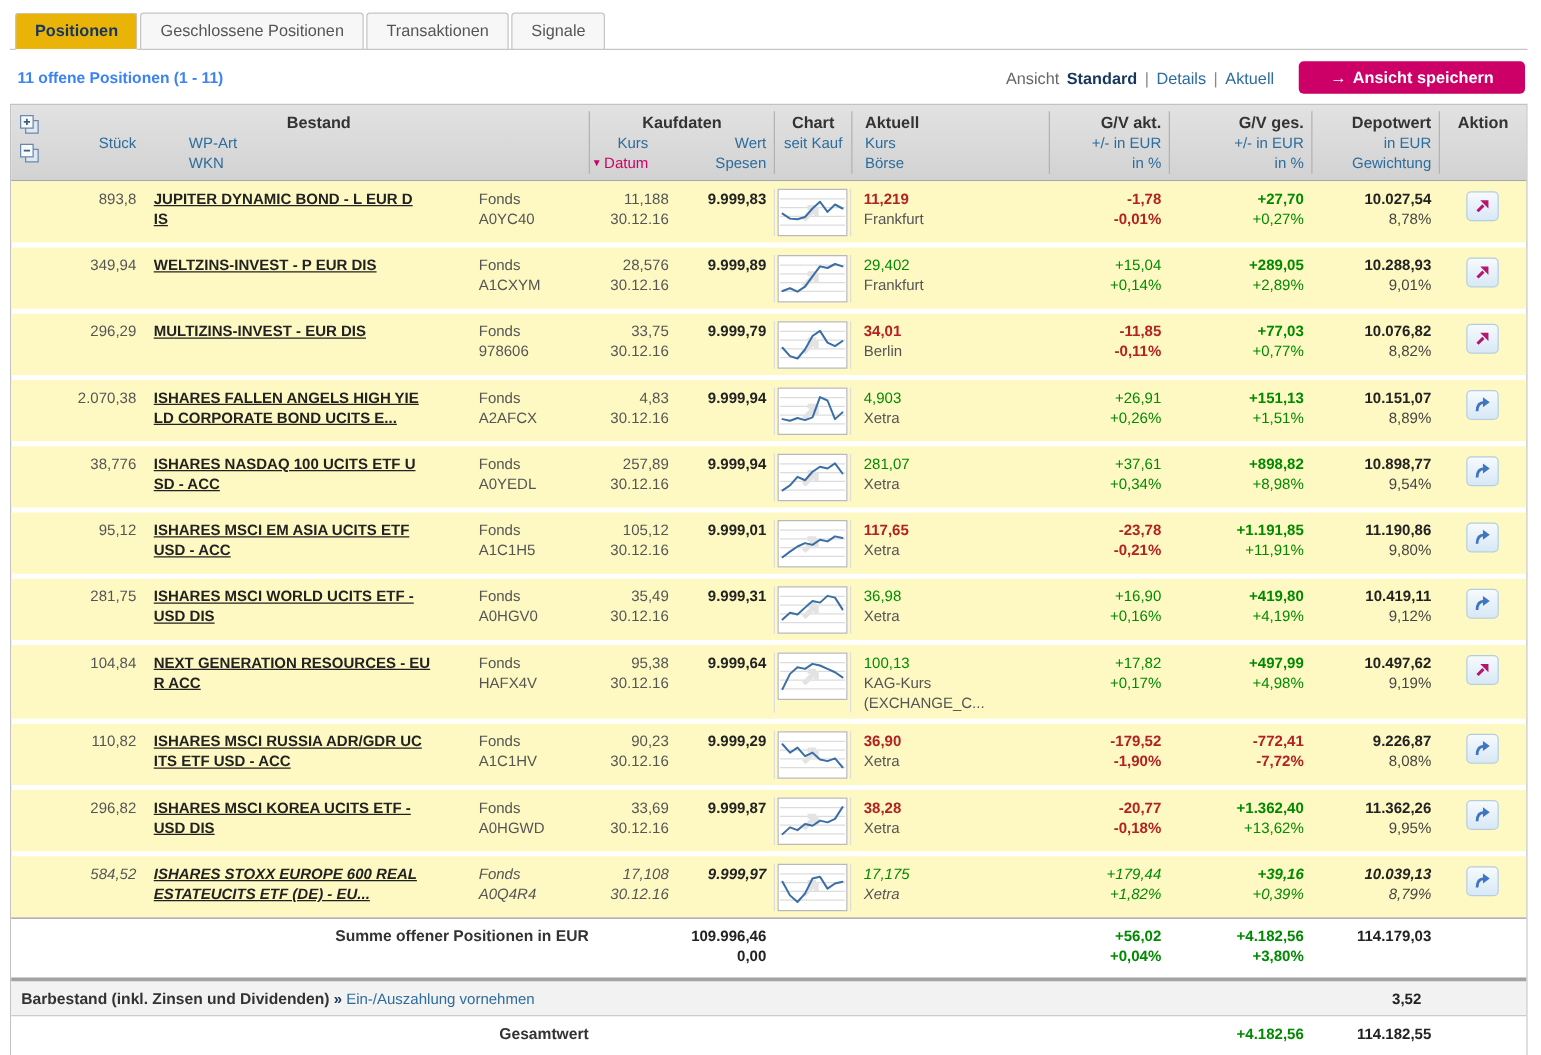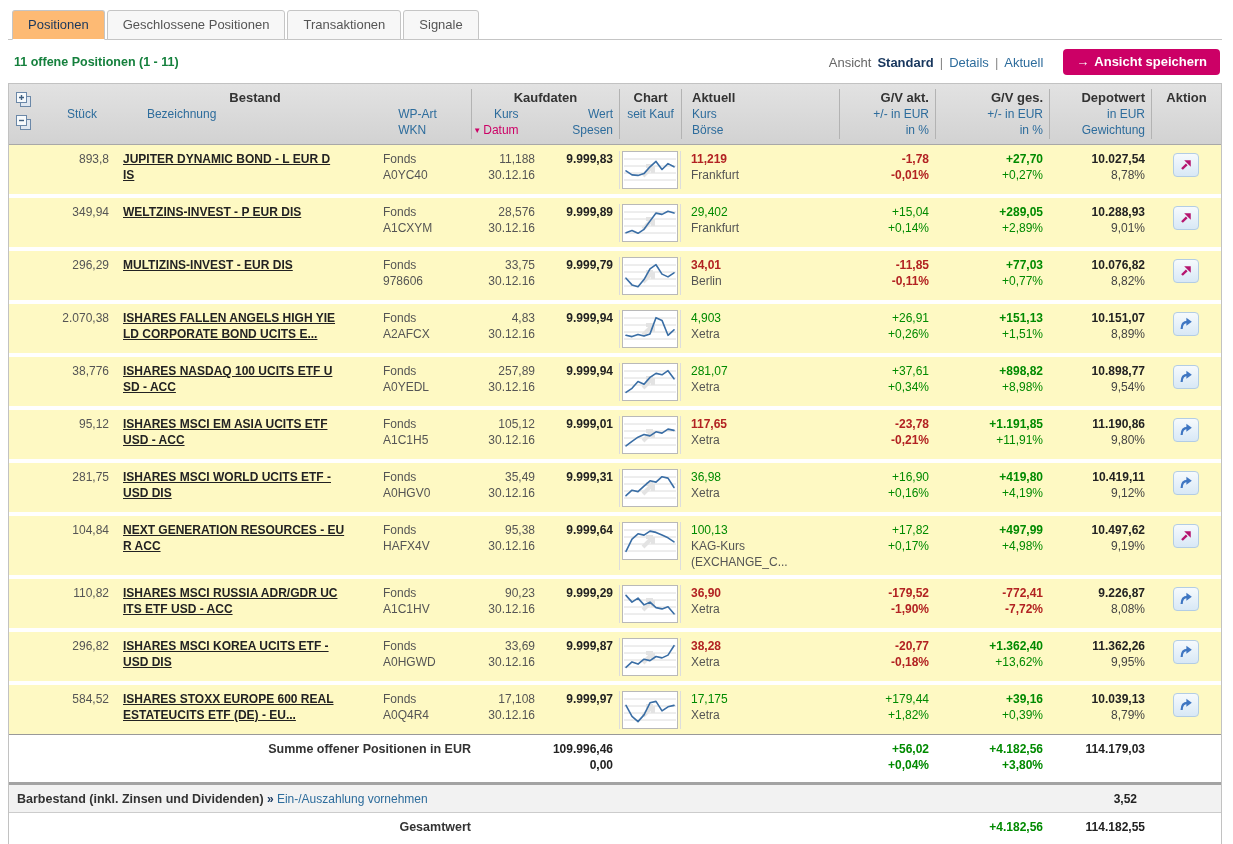--- a/index.html
+++ b/index.html
@@ -12,32 +12,32 @@
   .page { padding:8px 11px 0 8px; }
 
   
   .tabbar { display:flex; align-items:flex-end; border-bottom:1px solid #c5c5c5; padding-left:4px; height:32px; }
   .tab {
     position:relative; bottom:-1px; margin-right:2px;
     border:1px solid #c5c5c5; border-radius:3px 3px 0 0;
     background:#f7f7f7; color:#555; font-size:13px;
     padding:6px 15px 7px; cursor:pointer; white-space:nowrap;
   }
-  .tab.active { background:#fdba74; border-bottom:1px solid #fff; color:var(--navy); font-weight:normal; }
+  .tab.active { background:#eab308; border-bottom:1px solid #fff; color:var(--navy); font-weight:bold; }
 
   
   .toolbar { display:flex; justify-content:space-between; align-items:center; padding:9px 2px 8px 6px; }
-  .count { font-weight:bold; color:#15803d; font-size:12.5px; }
+  .count { font-weight:bold; color:#3b82f6; font-size:12.5px; }
   .views { display:flex; align-items:center; gap:6px; font-size:13px; color:#666; }
   .views .sel { color:var(--navy); font-weight:bold; cursor:pointer; }
   .views .lnk { color:var(--link); cursor:pointer; }
   .views .sep { color:#888; }
   .save-btn {
     margin-left:14px; background:var(--magenta); color:#fff; font-weight:bold; font-size:13px;
-    border:none; border-radius:4px; padding:5px 13px 6px; cursor:pointer; white-space:nowrap;
+    border:none; border-radius:4px; padding:5px 25px 6px; cursor:pointer; white-space:nowrap;
     font-family:inherit;
   }
   .save-btn .arr { font-weight:bold; margin-right:5px; }
 
   
   .tbl { border:1px solid #c2c2c2; }
   .c1{width:30px} .c2{width:76px} .c3{width:268px} .c4{width:88px} .c5{width:70px}
   .c6{width:78px} .c7{width:62px} .c8{width:158px} .c9{width:96px} .c10{width:114px}
   .c11{width:102px} .c12{width:70px}
   .num { text-align:right; padding-right:6px; }
@@ -52,21 +52,21 @@
   .hB { width:432px; } .hC { width:148px; } 
   .hB .subrow, .hC .subrow { display:flex;gap:36px; }
   .ctr { text-align:center; }
   .icon-col { width:30px; display:flex; flex-direction:column; align-items:center; gap:5px; padding-top:2px; }
   .sq-btn { cursor:pointer; display:block; width:18px; height:18px; }
   .sort-ic { color:var(--magenta); font-size:8px; vertical-align:1px; margin-right:2px; }
   .mag { color:var(--magenta) !important; cursor:pointer; }
 
   
   .row { display:flex; background:#fef9c3; margin-bottom:4px; padding:6px 0 5px; min-height:47px; }
-  .row:last-child { margin-bottom:0; }
+  .row:last-child { margin-bottom:0;font-style:italic; }
   .gray { color:#555; }
   .name-link { font-weight:bold; color:#222; text-decoration:underline; white-space:pre-line; cursor:pointer; display:inline-block; }
   .bold-val { font-weight:bold; color:#222; }
   .pos { color:var(--pos); }
   .neg { color:var(--neg);font-weight:bold; }
   .gv1 { font-weight:bold; }
   .c3.cell { padding-left:8px; }
   .c8.cell { padding-left:10px; }
   .vline-l { border-left:1px solid #ddd; }
   .vline-r { border-right:1px solid #ddd; }
@@ -130,21 +130,20 @@
         <svg class="sq-btn" viewBox="0 0 18 18">
           <rect x="5.5" y="5.5" width="10" height="10" fill="#dfe7f0" stroke="#6b88a8"></rect>
           <rect x="1.5" y="1.5" width="10" height="10" fill="#f7fafc" stroke="#6b88a8"></rect>
           <path d="M4 6.5 H9" stroke="#3f5f80" stroke-width="1.4" fill="none"></path>
         </svg>
       </div>
       <div class="hbox hB">
         <div class="grp ctr">Bestand</div>
         <div class="subrow">
           <div class="sub num" style="width:76px">Stück</div>
-          <div class="sub" style="width:268px;padding-left:8px">Bezeichnung</div>
           <div class="sub" style="width:88px">
             <div>WP-Art</div>
             <div>WKN</div>
           </div>
         </div>
       </div>
       <div class="hbox hC hsep">
         <div class="grp ctr">Kaufdaten</div>
         <div class="subrow">
           <div class="sub num" style="width:70px">

